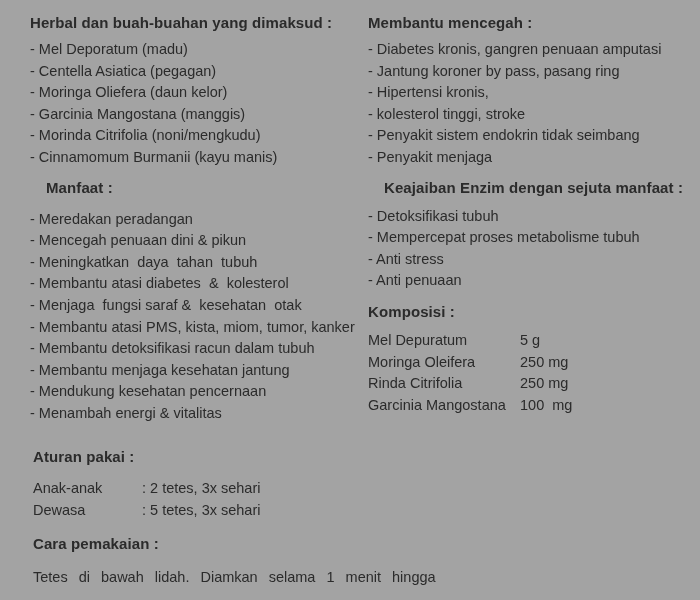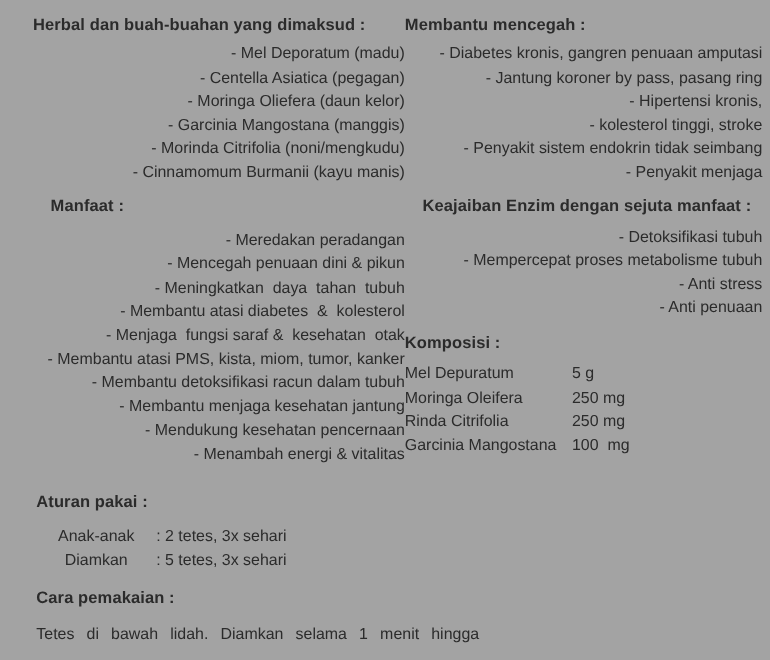--- a/index.html
+++ b/index.html
@@ -17,37 +17,37 @@
   .col-left  { left: 30px;  width: 338px; }
   .col-right { left: 368px; width: 325px; }
   .sec-title {
     font-weight: 700;
     font-size: 15px;
     line-height: 20px;
     margin: 0;
     letter-spacing: 0.1px;
     white-space: pre;
   }
-  .list { margin: 0; text-align: right; }
+  .list { margin: 0; }
   .li { line-height: 21.6px; white-space: pre; }
   .mt6  { margin-top: 6px; }
   .mt8  { margin-top: 8px; }
   .mt9  { margin-top: 9px; margin-left: 16px; }
   .mt10 { margin-top: 10px; }
   .mt11 { margin-top: 11px; }
   
   .comp-table { margin-top: 8px; }
   .comp-table .row { display: flex; line-height: 21.6px; }
   .comp-table .cell.c0 { width: 152px; white-space: pre; }
   .comp-table .cell.c1 { white-space: pre; }
   
   .aturan { position: absolute; left: 33px; top: 447px; }
   .aturan-rows { margin-top: 10px; }
   .aturan-rows .row { display: flex; line-height: 22px; }
-  .aturan-rows .cell.c0 { width: 109px; white-space: pre; text-align: center; }
+  .aturan-rows .cell.c0 { width: 109px; white-space: pre; }
   .aturan-rows .cell.c1 { white-space: pre; }
   
   .cara { position: absolute; left: 33px; top: 534px; }
   .cara-body {
     margin-top: 13px;
     line-height: 21.6px;
     white-space: pre;
     word-spacing: 7px;
   }
 </style>
@@ -130,21 +130,21 @@
   </div>
 
   <div class="aturan">
     <h3 class="sec-title">Aturan pakai :</h3>
     <div class="aturan-rows">
         <div class="row">
           <span class="cell c0">Anak-anak</span>
           <span class="cell c1">: 2 tetes, 3x sehari</span>
         </div>
         <div class="row">
-          <span class="cell c0">Diamkan</span>
+          <span class="cell c0">Dewasa</span>
           <span class="cell c1">: 5 tetes, 3x sehari</span>
         </div>
       </div>
   </div>
 
   <div class="cara">
     <h3 class="sec-title">Cara pemakaian :</h3>
     <div class="cara-body">Tetes di bawah lidah. Diamkan selama 1 menit hingga</div>
   </div>
 

